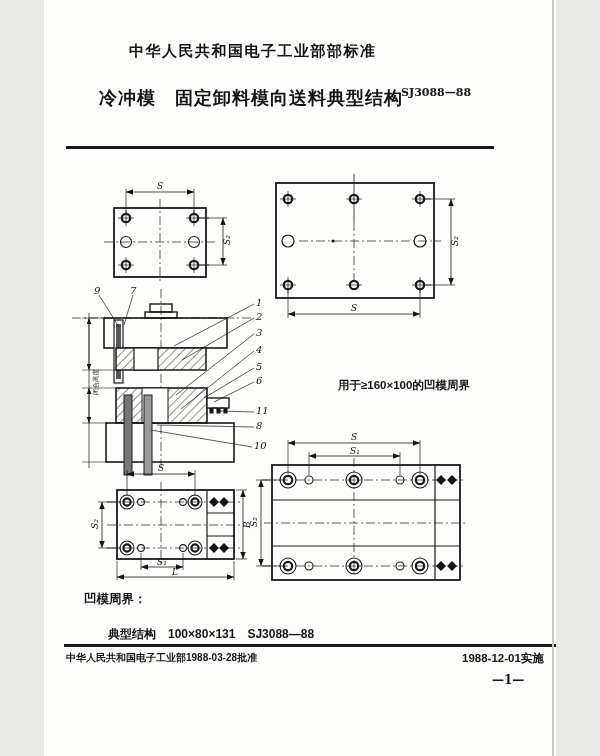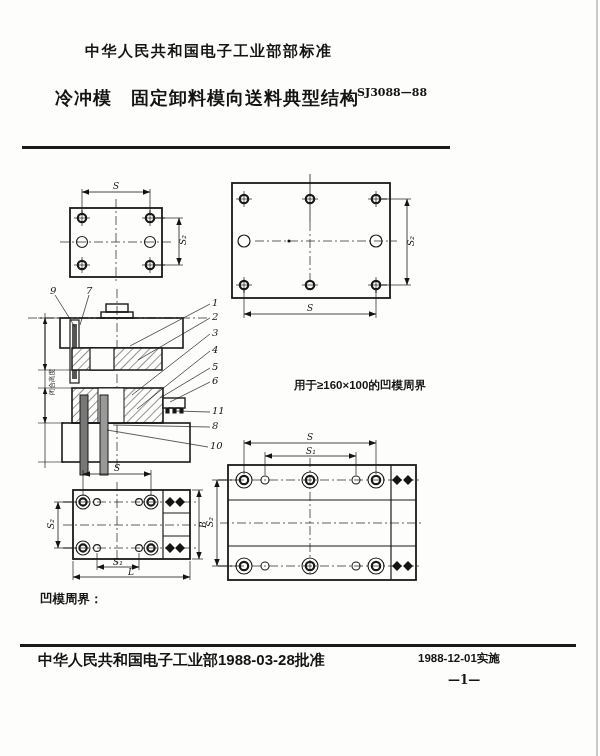--- a/index.html
+++ b/index.html
@@ -1,33 +1,33 @@
 <!DOCTYPE html>
 <html><head>
 <meta charset="utf-8">
 <style>
   html,body{margin:0;padding:0;background:#e8e8e6;}
   .page{
-    position:relative;width:600px;height:756px;margin:0 auto;
+    position:relative;width:512px;height:756px;margin:0 auto;
     background:#fdfdfb;overflow:hidden;color:#141414;
     font-family:"Liberation Sans",sans-serif;
   }
   .page::after{content:"";position:absolute;right:2px;top:0;width:2px;height:100%;background:#c9c9c5;}
   .abs{position:absolute;}
   .org-line{left:85px;top:42px;font-size:15px;font-weight:bold;letter-spacing:1.5px;}
   .doc-title{left:55px;top:86px;font-size:18px;font-weight:bold;letter-spacing:1px;}
   .doc-code{left:357px;top:86px;font-size:11px;font-weight:bold;font-family:"DejaVu Serif",serif;}
   .rule-top{left:22px;top:146px;width:428px;height:3px;background:#1a1a1a;}
   .intro{left:40px;top:152px;font-size:12.5px;font-weight:600;letter-spacing:.5px;}
   .caption{left:274px;top:378px;font-size:11.5px;font-weight:600;margin-left:20px;}
   .mark-head{left:40px;top:591px;font-size:12.5px;font-weight:bold;}
   .mark-line1{left:64px;top:609px;font-size:12px;font-weight:600;}
   .mark-line2{left:64px;top:626px;font-size:12px;font-weight:600;}
   .rule-bottom{left:20px;top:644px;width:556px;height:3px;background:#1a1a1a;}
-  .appr{left:38px;top:651px;font-size:15px;font-weight:bold;}
+  .appr{left:22px;top:651px;font-size:10px;font-weight:bold;}
   .impl{left:418px;top:651px;font-size:11.5px;font-weight:bold;}
   .pageno{left:448px;top:673px;font-size:12px;font-weight:600;font-family:"DejaVu Serif",serif;}
   svg{position:absolute;overflow:visible;}
   svg text{font-family:"DejaVu Serif",serif;font-style:italic;fill:#141414;}
   .dimtxt{font-size:9px;}
   .parttxt{font-size:10px;}
   .cht{font-size:6.5px;font-style:normal;font-family:"Liberation Sans",sans-serif;}
 </style>
 </head>
 <body>
@@ -326,18 +326,19 @@
       <line x1="27" y1="50" x2="2" y2="50" stroke-width=".7"></line>
       <line x1="27" y1="136" x2="2" y2="136" stroke-width=".7"></line>
       <line x1="7" y1="50" x2="7" y2="136" stroke-width=".8" marker-start="url(#ar)" marker-end="url(#ar)"></line>
     </g>
     <text class="dimtxt" x="97" y="10">S</text>
     <text class="dimtxt" x="96" y="24">S₁</text>
     <text class="dimtxt" transform="rotate(-90 3 97)" x="3" y="97">S₂</text>
   </svg>
 
   <div class="abs mark-head">凹模周界：</div>
+  <div class="abs mark-line2">典型结构　100×80×131　SJ3088—88</div>
 
   <div class="abs rule-bottom"></div>
   <div class="abs appr">中华人民共和国电子工业部1988-03-28批准</div>
   <div class="abs impl">1988-12-01实施</div>
   <div class="abs pageno">—1—</div>
 </div>
 
 </body></html>

